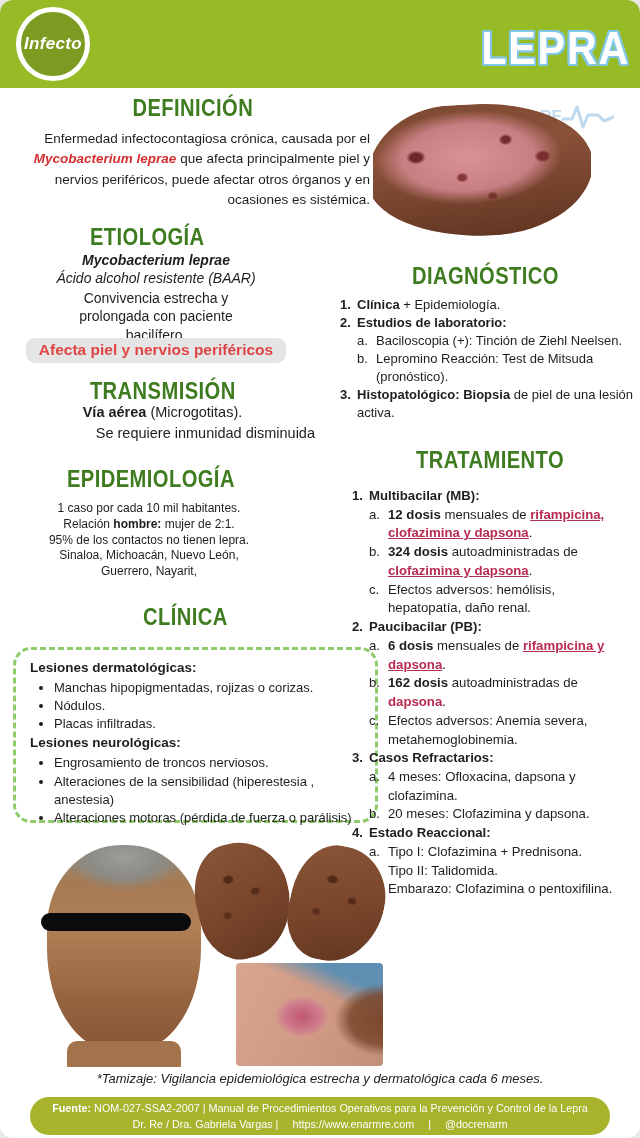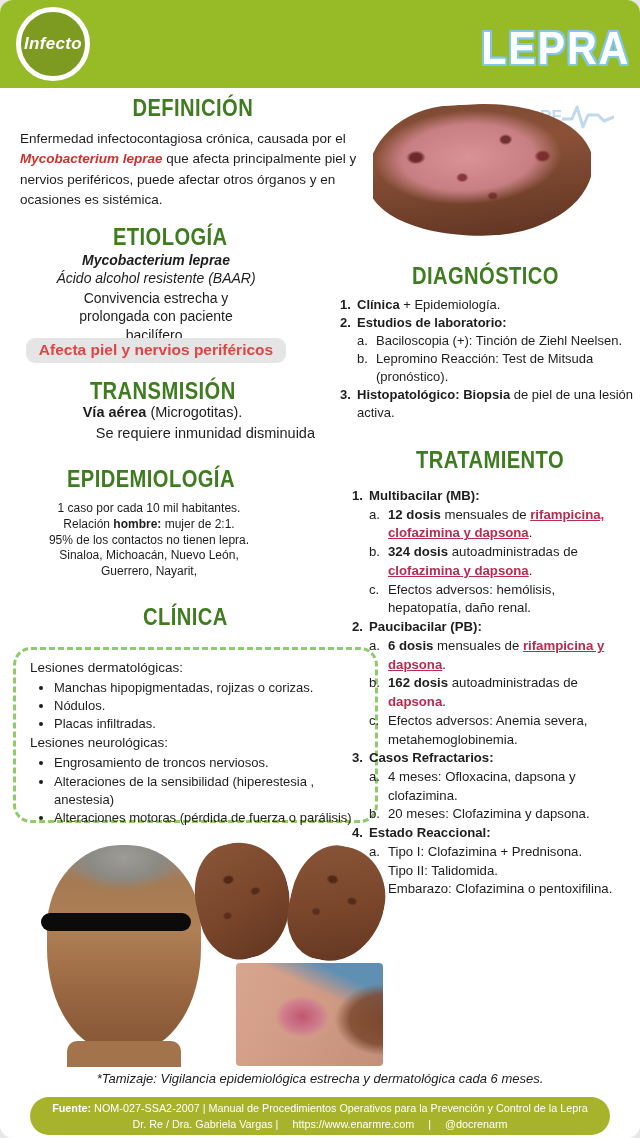--- a/index.html
+++ b/index.html
@@ -24,21 +24,21 @@
     text-shadow:-2px -2px 0 #82c7e6, 2px -2px 0 #82c7e6, -2px 2px 0 #82c7e6, 2px 2px 0 #82c7e6,
                  0 -2px 0 #82c7e6, 0 2px 0 #82c7e6, -2px 0 0 #82c7e6, 2px 0 0 #82c7e6;
   }
   
   .h-wrap { position:absolute; text-align:center; }
   .h-sec {
     display:inline-block; transform:scaleX(.84); transform-origin:center;
     color:#3E7C1F; font-weight:800; font-size:24px; letter-spacing:.5px;
   }
   
-  #def-p { position:absolute; left:20px; top:129px; width:350px; text-align:left;
+  #def-p { position:absolute; left:20px; top:129px; width:350px; text-align:right;
            font-size:13.5px; line-height:1.5; }
   .crimson { color:#D32F2F; font-weight:700; font-style:italic; }
   #eti-block { position:absolute; left:10px; top:251px; width:292px; text-align:center;
                font-size:14px; line-height:1.32; }
   .bi { font-weight:700; font-style:italic; }
   .it { font-style:italic; }
   #eti-l3 { width:205px; margin:1px auto 0; }
   #pill-wrap { position:absolute; left:10px; top:338px; width:292px; text-align:center; }
   #pill { display:inline-block; background:#e5e5e5; color:#E04545; font-weight:700;
           font-size:15.5px; padding:3px 13px 4px; border-radius:9px; }
@@ -47,21 +47,21 @@
   #epi-block { position:absolute; left:0px; top:501px; width:298px; text-align:center;
                font-size:12px; line-height:1.32; }
   .b { font-weight:700; }
   .u { }
   
   #cli-box {
     position:absolute; left:13px; top:647px; width:365px; height:176px;
     border:3px dashed #8FCB6B; border-radius:18px; padding:9px 10px 0 14px;
     font-size:13px; line-height:1.4;
   }
-  #cli-box .box-title { font-weight:400; font-size:13.5px; }
+  #cli-box .box-title { font-weight:700; font-size:13.5px; }
   #cli-box ul { list-style:disc; margin:1px 0 1px 24px; }
   
   .olist { position:absolute; font-size:13px; line-height:1.38; }
   #dx-list { left:340px; top:296px; width:294px; }
   #tx-list { left:352px; top:487px; width:276px; font-size:13.2px; line-height:1.42; }
   .oli { display:flex; }
   .oli .m  { flex:0 0 17px; }
   .oli.sub { margin-left:17px; }
   .oli.sub .m { flex:0 0 19px; }
   .red-u { color:#B82C50; font-weight:700; text-decoration:underline; }
@@ -152,21 +152,21 @@
 
   <div class="photo" id="photo-skin">
     <div id="skin-limb"></div>
   </div>
 
   <div class="h-wrap" style="left:18px; top:94px; width:350px;">
     <span class="h-sec">DEFINICIÓN</span>
   </div>
   <p id="def-p"><span>Enfermedad infectocontagiosa crónica, causada por el </span><span class="crimson">Mycobacterium leprae</span><span> que afecta principalmente piel y nervios periféricos, puede afectar otros órganos y en ocasiones es sistémica.</span></p>
 
-  <div class="h-wrap" style="left:24px; top:223px; width:292px;">
+  <div class="h-wrap" style="left:1px; top:223px; width:292px;">
     <span class="h-sec">ETIOLOGÍA</span>
   </div>
   <div id="eti-block">
     <div class="bi">Mycobacterium leprae</div>
     <div class="it">Ácido alcohol resistente (BAAR)</div>
     <div id="eti-l3">Convivencia estrecha y prolongada con paciente bacilífero.</div>
   </div>
   <div id="pill-wrap">
     <span id="pill">Afecta piel y nervios periféricos</span>
   </div>

